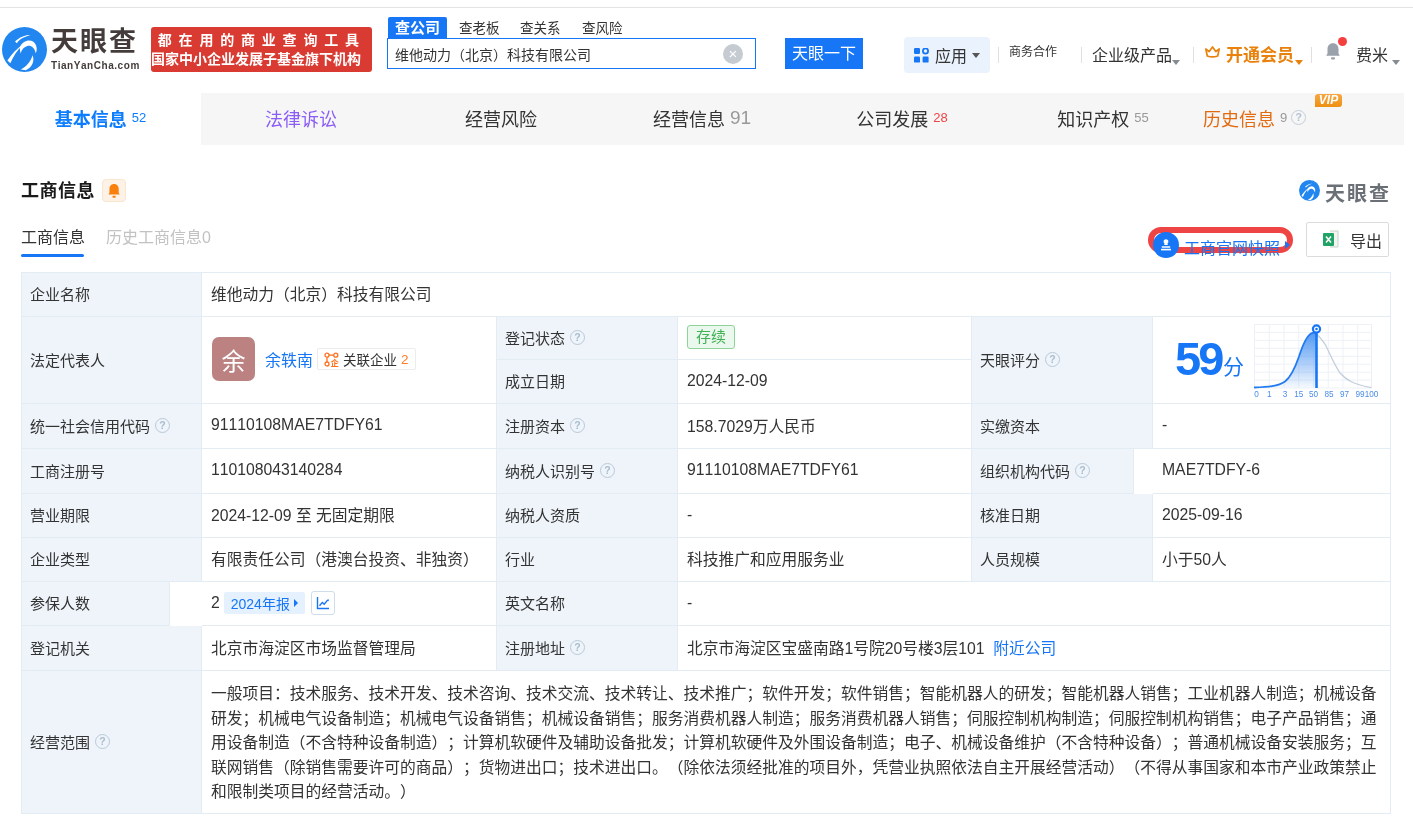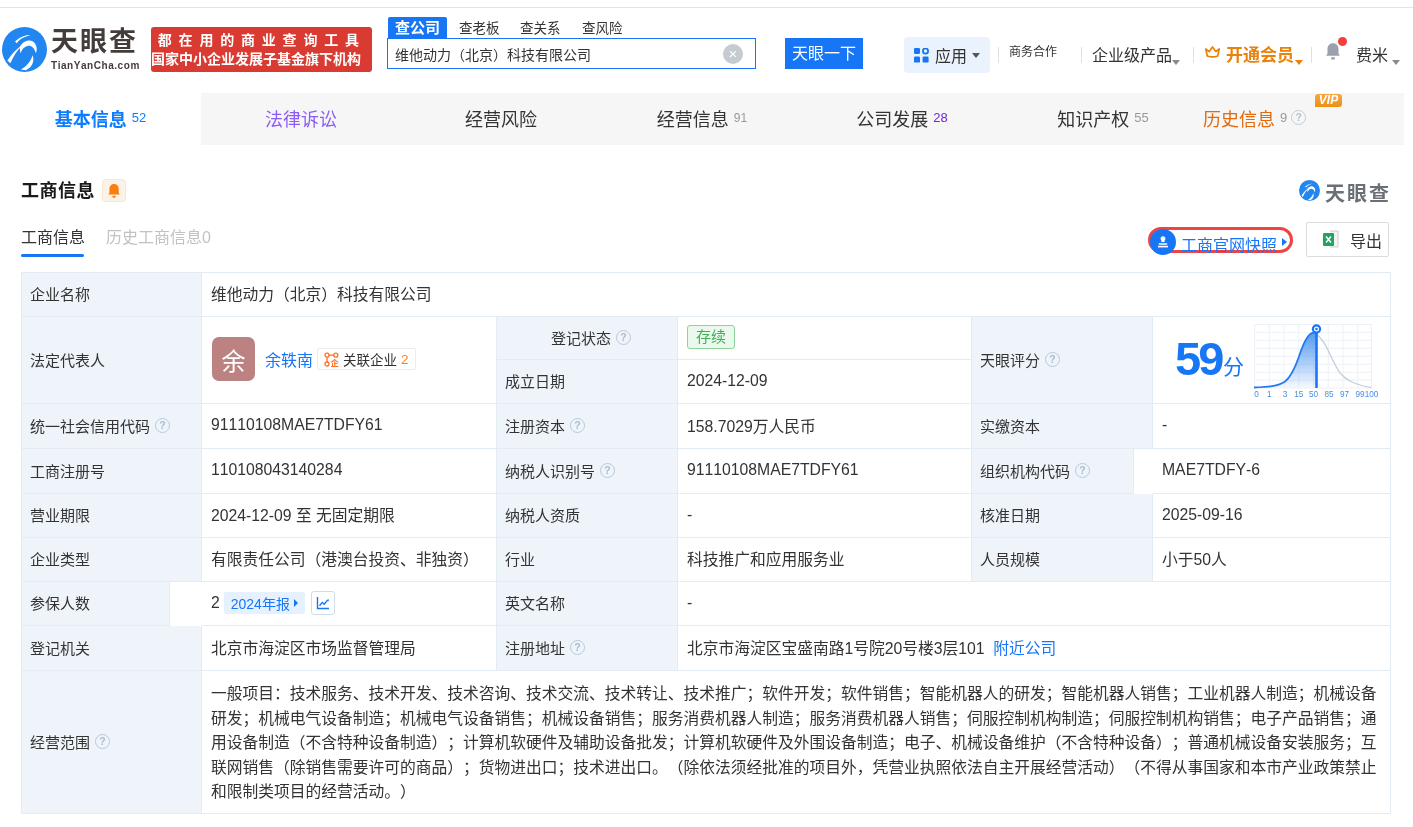--- a/index.html
+++ b/index.html
@@ -80,25 +80,25 @@
   <div class="abs" style="left:0;top:93px;width:1404px;height:52px;background:#f6f6f6;"></div>
   <div class="abs" style="left:0;top:93px;width:201px;height:52px;background:#fff;"></div>
   <div class="abs" style="left:0;top:93px;width:201px;height:52px;display:flex;align-items:center;justify-content:center;padding-bottom:3px;">
     <span style="font-size:18px;font-weight:700;color:#0d7dff;">基本信息</span>
       <span style="font-size:13px;color:#0d7dff;margin-left:5px;">52</span>
   </div>
   <div class="abs" style="left:201px;top:93px;width:200px;height:52px;display:flex;align-items:center;justify-content:center;padding-bottom:3px;font-size:18px;color:#8b5cf6;">法律诉讼</div>
   <div class="abs" style="left:401px;top:93px;width:200px;height:52px;display:flex;align-items:center;justify-content:center;padding-bottom:3px;font-size:18px;color:#333;">经营风险</div>
   <div class="abs" style="left:602px;top:93px;width:200px;height:52px;display:flex;align-items:center;justify-content:center;padding-bottom:3px;">
     <span style="font-size:18px;color:#333;">经营信息</span>
-      <span style="font-size:12px;color:#999;margin-left:5px;">91</span>
+      <span style="font-size:19px;color:#999;margin-left:5px;">91</span>
   </div>
   <div class="abs" style="left:802px;top:93px;width:200px;height:52px;display:flex;align-items:center;justify-content:center;padding-bottom:3px;">
     <span style="font-size:18px;color:#333;">公司发展</span>
-      <span style="font-size:13px;color:#6d28d9;margin-left:5px;">28</span>
+      <span style="font-size:13px;color:#ef4444;margin-left:5px;">28</span>
   </div>
   <div class="abs" style="left:1003px;top:93px;width:200px;height:52px;display:flex;align-items:center;justify-content:center;padding-bottom:3px;">
     <span style="font-size:18px;color:#333;">知识产权</span>
       <span style="font-size:13px;color:#999;margin-left:5px;">55</span>
   </div>
   <div class="abs" style="left:1203px;top:93px;width:201px;height:52px;display:flex;align-items:center;padding-bottom:3px;">
     <span style="font-size:18px;color:#e26a0f;">历史信息</span>
       <span style="font-size:13px;color:#999;margin-left:5px;">9</span>
     <span style="width:15px;height:15px;border:1px solid #c3cedb;border-radius:50%;color:#b3c2d2;font-size:10.5px;line-height:13px;text-align:center;margin-left:4px;font-weight:700;">?</span>
   </div>
@@ -117,21 +117,21 @@
     <path d="M17.5 20.5 C20.5 14.2 27 11.8 31.4 14.8 C34 16.8 35.2 20.2 34.6 24.0 L33.7 26.2 C32.7 20.8 29 18.2 25.4 19.0 C22.2 19.8 19.6 22.6 18.6 26.6 Z" fill="#fff"></path>
     <path d="M5.4 33.4 C9.8 26.8 15 21.2 20.2 17.9 C15.4 23.4 11.2 29 8.4 36.2 Z" fill="#fff"></path>
     <path d="M18.8 42.6 C24.4 39.6 28.4 35 30.6 28.3 C33 34.6 29.8 40.6 23.8 43.3 Z" fill="#fff"></path>
   </svg>
   <div class="abs" style="left:1325px;top:178px;font-size:20px;font-weight:700;color:#6b7077;letter-spacing:2px;">天眼查</div>
 
   <div class="abs" style="left:21px;top:224px;font-size:16px;color:#333;">工商信息</div>
   <div class="abs" style="left:21px;top:254px;width:63px;height:3px;background:#1776f6;border-radius:2px;"></div>
   <div class="abs" style="left:106px;top:224px;font-size:16px;color:#c2c2c2;">历史工商信息0</div>
 
-  <div class="abs" style="left:1148px;top:227px;width:145px;height:26px;border:3px solid #ef4444;border-radius:13px;background:#fff;">
+  <div class="abs" style="left:1148px;top:227px;width:145px;height:26px;border:6px solid #ef4444;border-radius:13px;background:#fff;">
     <div style="position:absolute;left:-1px;top:-1px;width:26px;height:26px;border-radius:50%;background:#1776f6;display:flex;align-items:center;justify-content:center;">
       <svg width="14" height="14" viewBox="0 0 14 14">
         <path d="M7 1.2 c-1.5 0 -2.4 1 -2.4 2.2 c0 0.8 0.4 1.5 0.9 2.1 l-0.3 1.6 l3.6 0 l-0.3 -1.6 c0.5 -0.6 0.9 -1.3 0.9 -2.1 c0 -1.2 -0.9 -2.2 -2.4 -2.2 Z M2.8 8.2 l8.4 0 l0 1.6 l-8.4 0 Z" fill="#fff"></path>
         <rect x="2" y="10.8" width="10" height="1.6" fill="#fff"></rect>
       </svg>
     </div>
     <span style="position:absolute;left:30px;top:2px;font-size:16px;color:#1776f6;">工商官网快照</span>
     <span class="tri-right" style="position:absolute;left:131px;top:8px;"></span>
   </div>
   <div class="abs" style="left:1306px;top:222px;width:83px;height:35px;border:1px solid #dcdcdc;border-radius:2px;background:#fff;display:flex;align-items:center;justify-content:flex-start;padding-left:15px;">
@@ -159,21 +159,21 @@
               <circle cx="11.8" cy="3.2" r="2"></circle>
               <circle cx="3" cy="12" r="2"></circle>
             <path d="M5 3.2 H9.8 M3 5.2 V10"></path>
           </g>
           <text x="6.6" y="14.4" font-size="8.4" fill="#ff6f1e" font-weight="bold">企</text>
         </svg>
         <span style="font-size:13.5px;color:#333;">关联企业</span>
         <span style="font-size:13.5px;color:#ff7e26;margin-left:4px;">2</span>
       </span>
     </div>
-    <div class="cell lbl" style="left:475px;top:44px;width:181px;height:43px;justify-content:center;">登记状态<span class="qm">?</span></div>
+    <div class="cell lbl" style="left:475px;top:44px;width:181px;height:43px;">登记状态<span class="qm">?</span></div>
     <div class="cell val" style="left:656px;top:44px;width:294px;height:43px;">
       <span style="height:24px;line-height:22px;background:#ebf8ee;border:1px solid #8ed39b;color:#41b157;border-radius:3px;padding:0 8px;font-size:15px;">存续</span>
     </div>
     <div class="cell lbl" style="left:475px;top:87px;width:181px;height:44px;">成立日期</div>
     <div class="cell val" style="left:656px;top:87px;width:294px;height:44px;">2024-12-09</div>
     <div class="cell lbl" style="left:950px;top:44px;width:181px;height:87px;">天眼评分<span class="qm">?</span></div>
     <div class="cell" style="left:1131px;top:44px;width:237px;height:87px;border-right:none;background:#fff;">
       <div style="position:absolute;left:22px;top:14px;font-size:47px;font-weight:700;color:#1776f6;letter-spacing:-3px;">59</div>
       <div style="position:absolute;left:70px;top:33px;font-size:21px;color:#1776f6;">分</div>
       <svg style="position:absolute;left:101px;top:7px;" width="128" height="76" viewBox="0 0 128 76">

